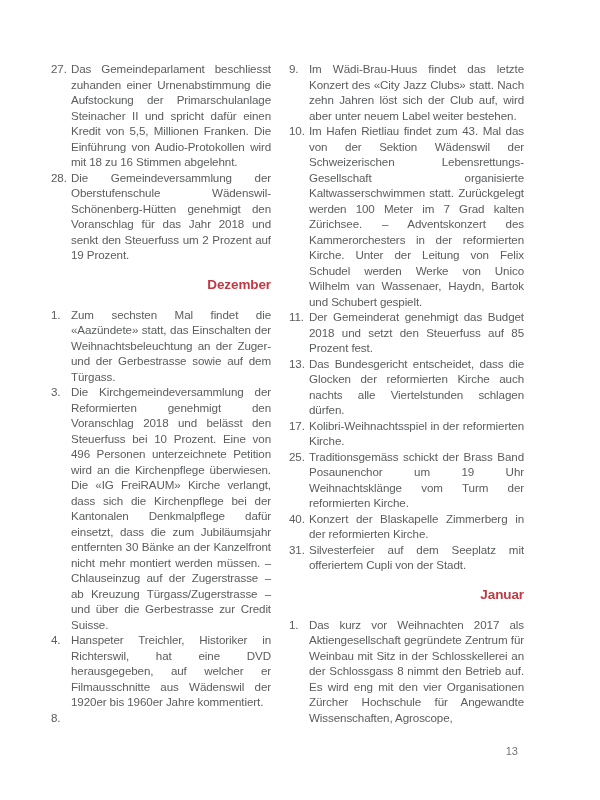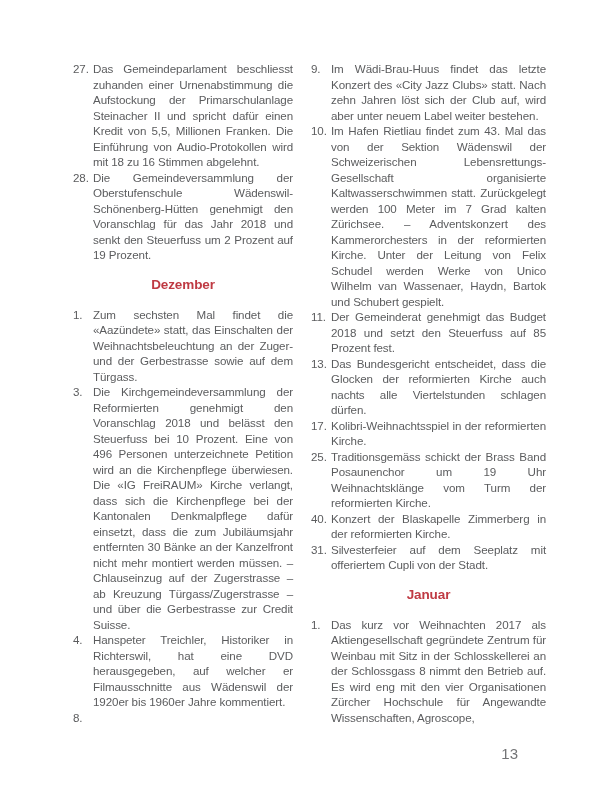--- a/index.html
+++ b/index.html
@@ -10,21 +10,21 @@
   html,body{margin:0;padding:0;background:#ffffff;}
   .page{
     position:relative;
     width:600px;height:800px;
     background:#ffffff;
     font-family:"Liberation Sans",sans-serif;
     overflow:hidden;
   }
   .columns{
     position:absolute;
-    left:73px;top:61px;
+    left:51px;top:61px;
     display:flex;
     gap:18px;
   }
   .col{
     font-size:11.6px;
     line-height:15.5px;
     letter-spacing:-0.1px;
     color:var(--body-text);
     text-align:justify;
     hyphens:auto;
@@ -39,27 +39,27 @@
   .item .num{
     position:absolute;
     left:0;top:0;
   }
   .month-heading{
     color:var(--accent);
     font-weight:700;
     font-size:13.5px;
     line-height:17px;
     margin:13px 0 14px 0;
-    text-align:center;
+    text-align:right;
   }
   .page-number{
     position:absolute;
     top:745px;
     right:82px;
-    font-size:15px;
+    font-size:11px;
     color:var(--page-num);
   }
 </style>
 </head>
 <body>
 
 <div class="page">
   <div class="columns">
     <div class="col col-left">
         <div class="item"><span class="num">27.</span><span>Das Gemeindeparlament beschliesst zuhanden einer Urnenabstimmung die Aufstockung der Primarschulanlage Steinacher II und spricht dafür einen Kredit von 5,5, Millionen Franken. Die Einführung von Audio-Protokollen wird mit 18 zu 16 Stimmen abgelehnt.</span></div>

